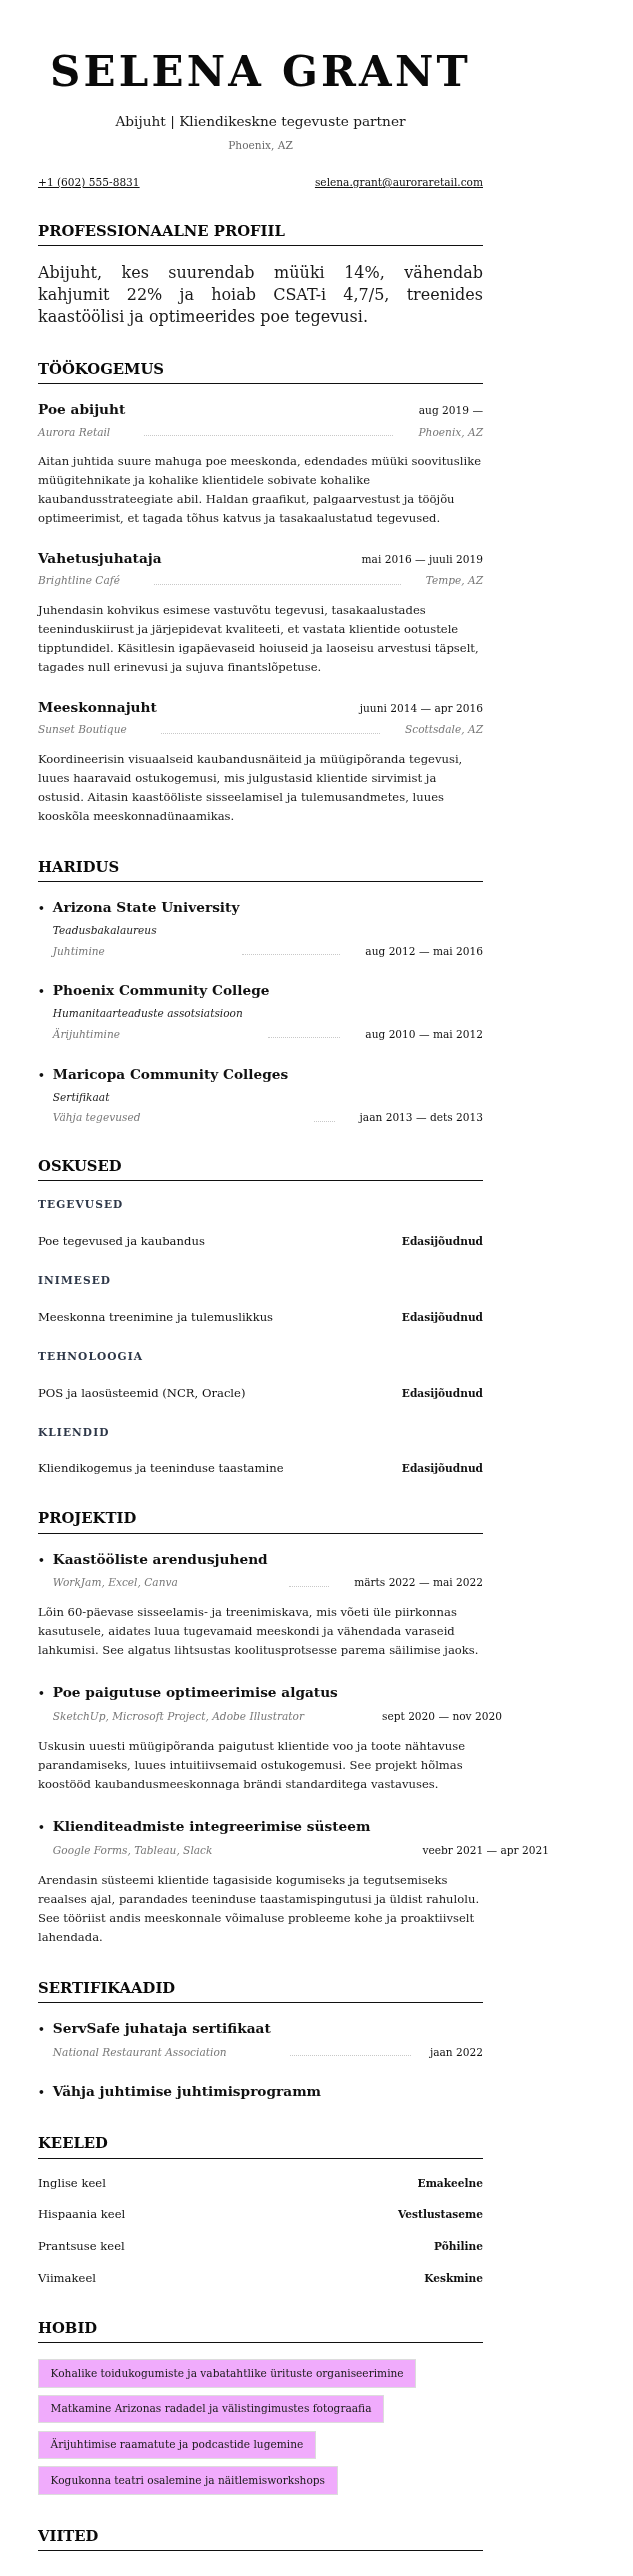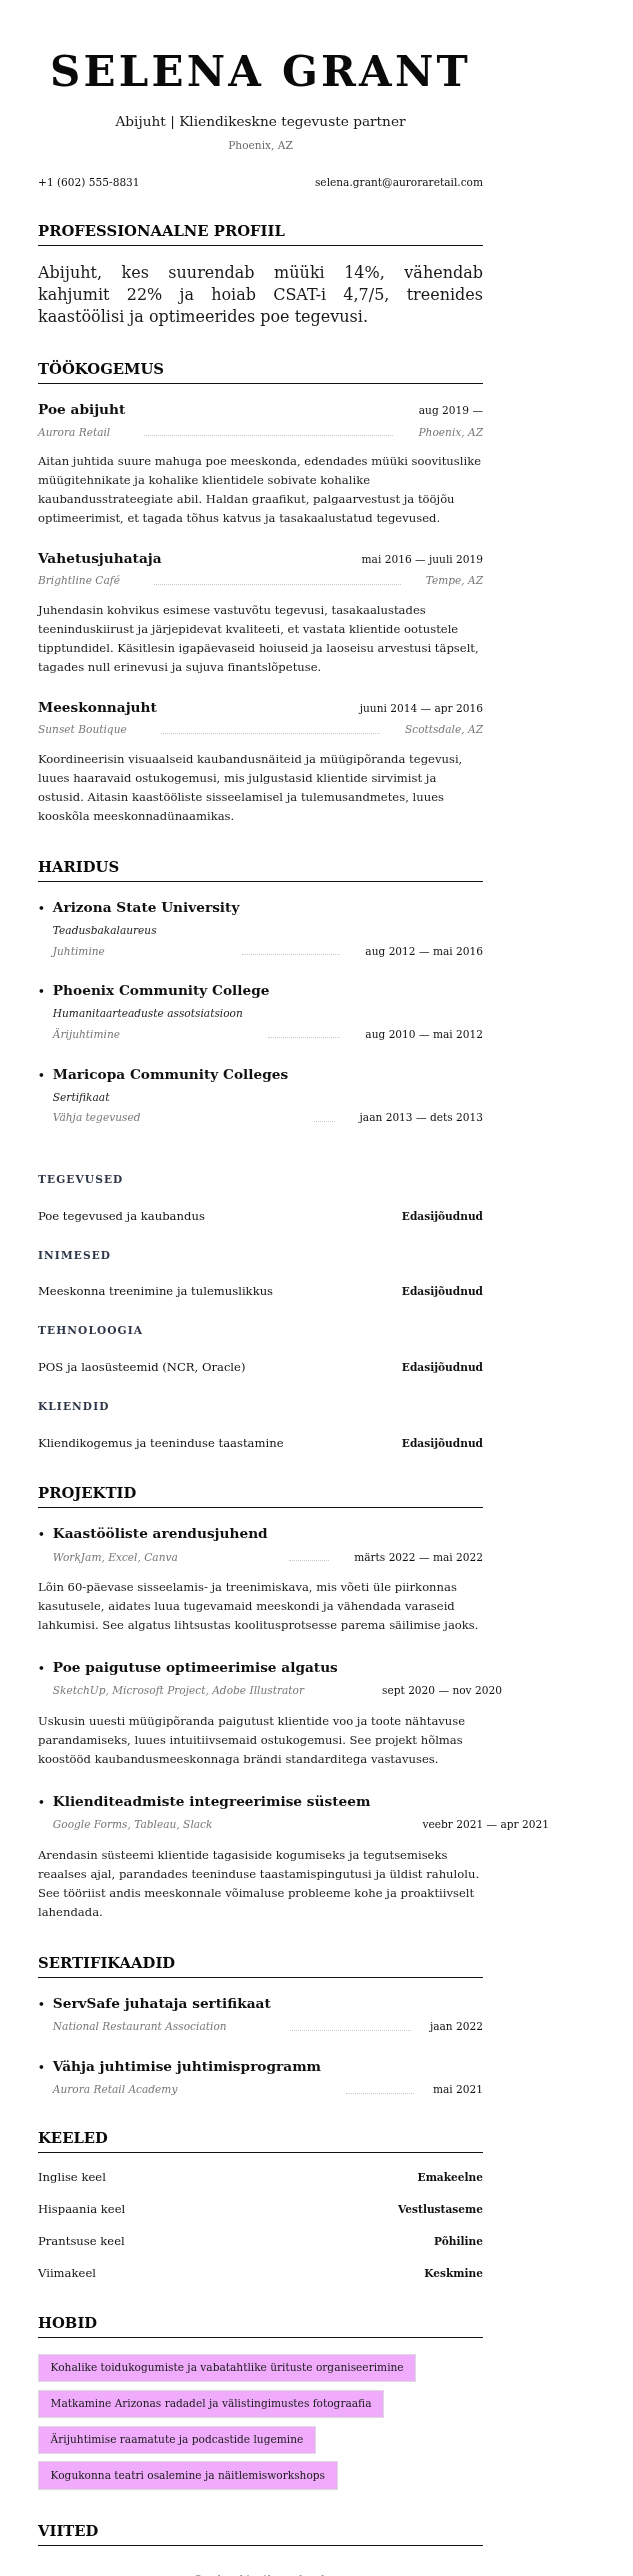--- a/index.html
+++ b/index.html
@@ -34,20 +34,21 @@
     line-height: 14.8px;
     color: #6b6b6b;
   }
   .contact-row {
     margin-top: 22px;
     display: flex;
     justify-content: space-between;
     font-size: 10.6px;
     line-height: 14.8px;
     color: #111;
+    text-decoration: underline;
   }
   
   .section { margin-top: 31px; }
   .section-title {
     font-size: 14.8px;
     font-weight: bold;
     line-height: 19px;
     color: #0a0a0a;
     padding-bottom: 5.3px;
     border-bottom: 1.6px solid #111;
@@ -301,20 +302,21 @@
             <span class="sub-left">Vähja tegevused</span>
             <span class="leader" style="margin-left:174px"></span>
             <span class="sub-right">jaan 2013 — dets 2013</span>
           </div>
         </div>
       </div>
     </div>
   </section>
 
   <section class="section">
+    <h2 class="section-title">OSKUSED</h2>
     <div class="section-body">
       <div class="skill-group">
         <div class="skill-cat">TEGEVUSED</div>
         <div class="skill-row">
           <span class="skill-name">Poe tegevused ja kaubandus</span>
           <span class="skill-level">Edasijõudnud</span>
         </div>
       </div>
       <div class="skill-group">
         <div class="skill-cat">INIMESED</div>
@@ -402,27 +404,20 @@
             <span class="leader" style="margin-left:63px;margin-right:19px"></span>
             <span class="sub-right">jaan 2022</span>
           </div>
         </div>
       </div>
       <div class="entry">
         <div class="entry-title-row">
           <span class="bullet">•</span>
           <span class="entry-title">Vähja juhtimise juhtimisprogramm</span>
         </div>
-        <div class="entry-indent">
-          <div class="row-sub">
-            <span class="sub-left">Aurora Retail Academy</span>
-            <span class="leader" style="margin-left:169px;margin-right:19px"></span>
-            <span class="sub-right">mai 2021</span>
-          </div>
-        </div>
       </div>
     </div>
   </section>
 
   <section class="section">
     <h2 class="section-title">KEELED</h2>
     <div class="section-body">
       <div class="lang-row">
         <span class="lang-name">Inglise keel</span>
         <span class="lang-level">Emakeelne</span>

